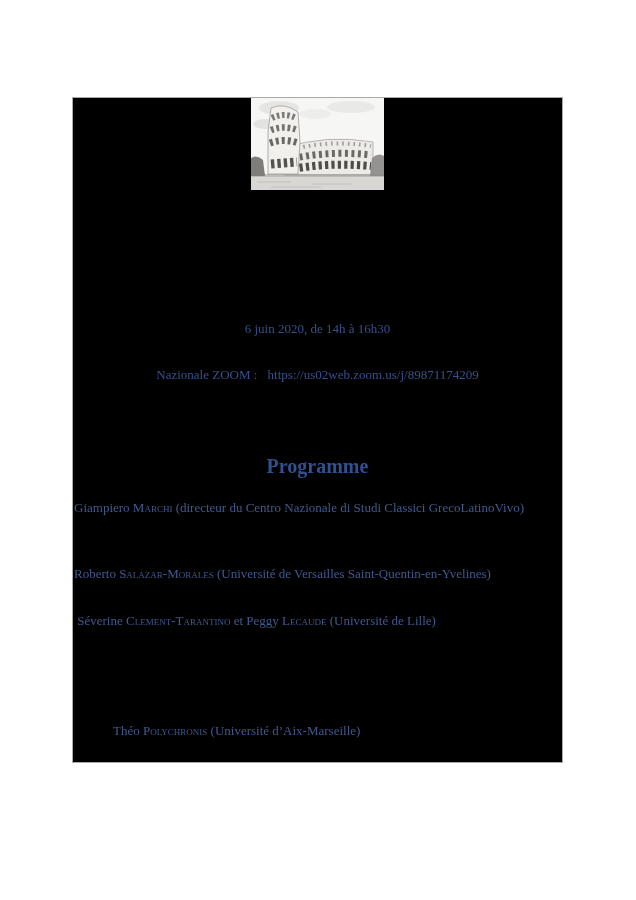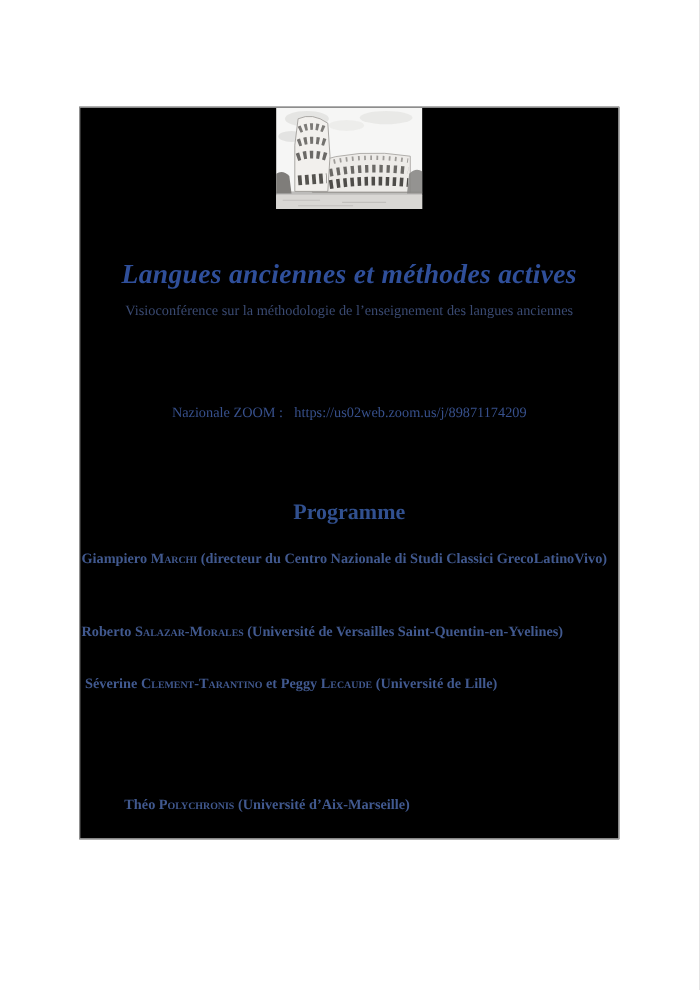--- a/index.html
+++ b/index.html
@@ -70,21 +70,21 @@
     line-height: 18px;
     font-weight: bold;
     color: var(--heading-blue, #31508f);
   }
   .speakers { display: contents; }
   .speaker-line {
     position: absolute;
     left: 1px;
     width: 100%;
     white-space: pre;
-    font-weight: bold;
+    font-weight: normal;
     font-size: 13px;
     line-height: 17px;
     color: var(--speaker-blue, #41598f);
   }
   .speaker-line:nth-child(1) { top: 401px; }
   .speaker-line:nth-child(2) { top: 467px; }
   .speaker-line:nth-child(3) { top: 514px; }
   .speaker-line:nth-child(4) { top: 624px; padding-left: 39px; }
   .sc { font-variant: small-caps; }
 </style>
@@ -116,24 +116,23 @@
 
         <rect x="0" y="76" width="133" height="4" fill="#8e8c89" opacity="0.55"></rect>
         <rect x="0" y="79" width="133" height="13" fill="#d9d7d4"></rect>
         <path d="M6 84 H40 M60 86 H100 M20 89 H70" stroke="#c2c0bd" stroke-width="1" fill="none"></path>
 
         <path d="M0 78 L0 60 Q6 56 12 62 L14 78 Z" fill="#7f7d7a"></path>
         <path d="M133 78 L133 58 Q127 54 121 60 L119 78 Z" fill="#8a8886" opacity="0.9"></path>
       </svg>
     </div>
 
-    <div class="title centered">Langues anciennes et méthodes actives</div>
 
-    <div class="subtitle centered">Visioconférence sur la méthodologie de l’enseignement des langues anciennes</div>
 
+    <div class="date-line centered">6 juin 2020, de 14h à 16h30</div>
 
     <div class="platform-line centered"><span>Nazionale ZOOM : </span><span class="url">https://us02web.zoom.us/j/89871174209</span></div>
 
     <div class="programme centered">Programme</div>
 
     <div class="speakers"><div class="speaker-line"><span>Giampiero </span><span class="sc">Marchi</span><span> (directeur du Centro Nazionale di Studi Classici GrecoLatinoVivo)</span></div><div class="speaker-line"><span>Roberto </span><span class="sc">Salazar-Morales</span><span> (Université de Versailles Saint-Quentin-en-Yvelines)</span></div><div class="speaker-line"><span> Séverine </span><span class="sc">Clement-Tarantino</span><span> et Peggy </span><span class="sc">Lecaude</span><span> (Université de Lille)</span></div><div class="speaker-line"><span>Théo </span><span class="sc">Polychronis</span><span> (Université d’Aix-Marseille)</span></div></div>
 
   </div>
 </div>
 

